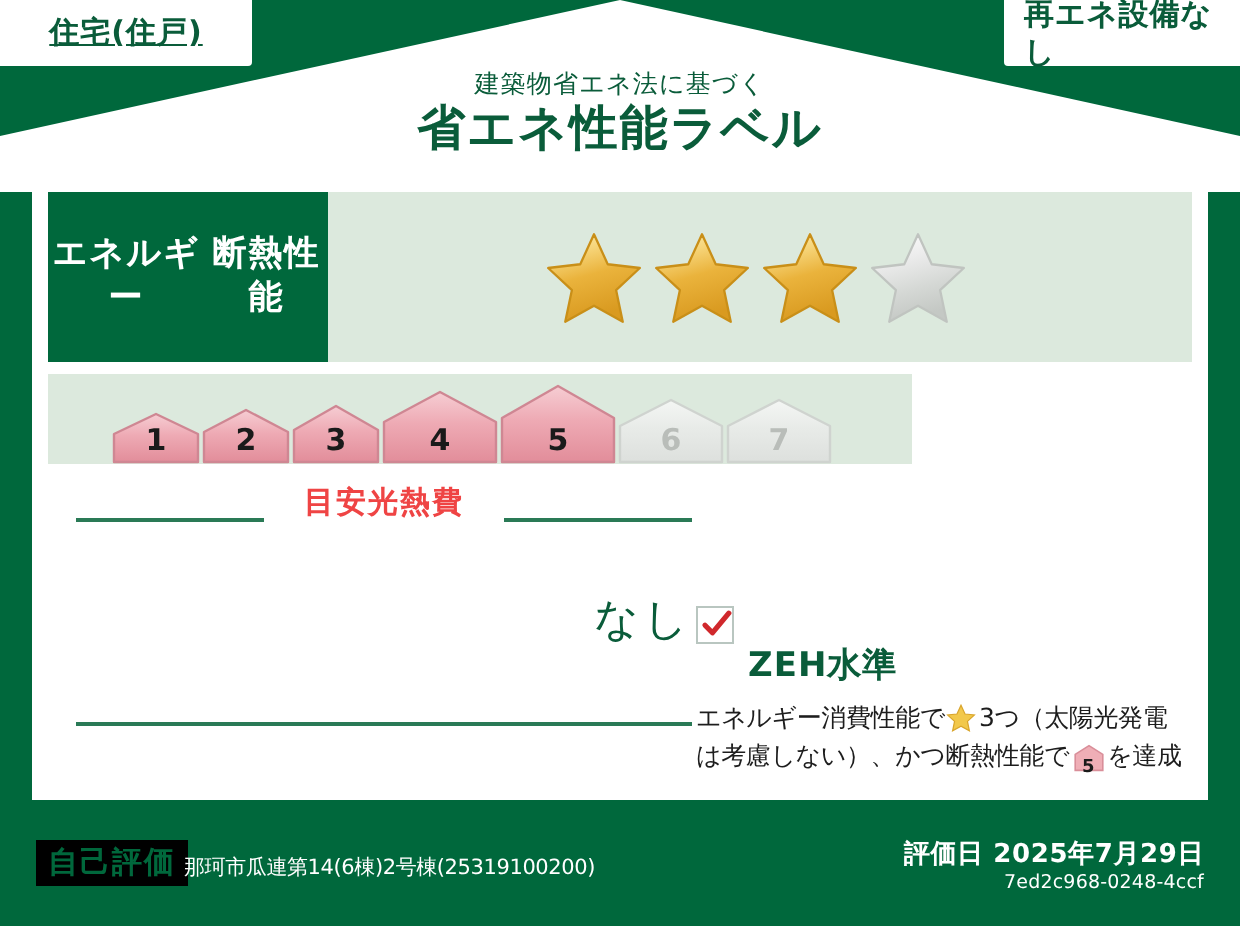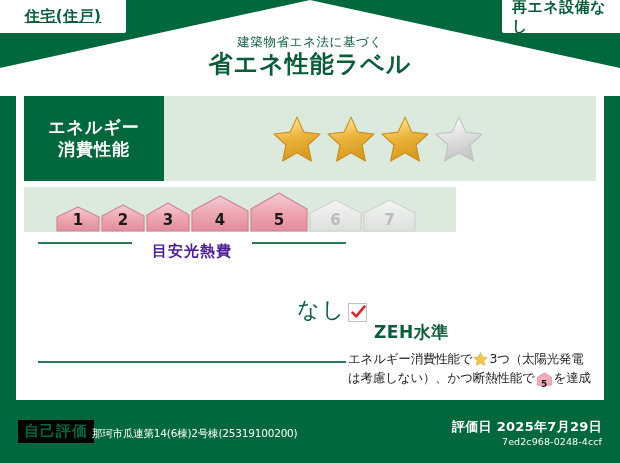--- a/index.html
+++ b/index.html
@@ -41,21 +41,21 @@
   
   .panel{
     position:absolute;left:16px;top:84px;width:588px;height:316px;
     background:#fff;box-sizing:border-box;
   }
 
   
   .row{position:absolute;left:8px;display:flex;}
   .row-label{
     background:#00683c;color:#fff;font-weight:bold;
-    display:flex;flex-direction:column;align-items:center;justify-content:center;
+    display:flex;flex-direction:row;align-items:center;justify-content:center;
     text-align:center;line-height:1.28;letter-spacing:1px;
     box-sizing:border-box;
   }
   .row-value{
     background:#dce9dd;box-sizing:border-box;
     display:flex;align-items:center;
   }
 
   #row-energy{top:12px;}
   #row-energy .row-label{width:140px;height:85px;font-size:17px;}
@@ -74,21 +74,21 @@
   .grade svg{display:block;}
   .grade .gnum{
     position:absolute;left:0;right:0;bottom:3px;text-align:center;
     font-size:15px;font-weight:bold;color:#1a1a1a;
     font-family:"DejaVu Sans","Liberation Sans",sans-serif;
   }
   .grade.off .gnum{color:#b9bdb9;}
 
   
   .cost{position:absolute;left:22px;top:158px;width:308px;}
-  .cost-head{display:flex;align-items:flex-start;gap:20px;color:#4c1d95;}
+  .cost-head{display:flex;align-items:flex-end;gap:20px;color:#ef4444;}
   .cost-head .rule{flex:1;height:2px;background:#2a7a56;}
   .cost-head .ttl{font-size:15px;font-weight:bold;letter-spacing:1px;white-space:nowrap;}
   .cost-value{
     text-align:right;color:#0a5c3a;font-size:22px;font-weight:normal;
     margin-top:34px;letter-spacing:2px;
   }
   .cost-foot{height:2px;background:#2a7a56;margin-top:36px;}
 
   
   .zeh{position:absolute;left:332px;top:196px;width:250px;}
@@ -144,21 +144,21 @@
   </div>
 
   <div class="corner-tag left">住宅(住戸)</div>
   <div class="corner-tag right">再エネ設備なし</div>
 
   <div class="panel">
 
     <div class="row" id="row-energy">
       <div class="row-label">
         <span>エネルギー</span>
-        <span>消費性能</span>
+        <span>断熱性能</span>
       </div>
       <div class="row-value" id="stars-container">
           <svg class="star" viewBox="0 0 48 46">
             <defs>
               <linearGradient id="sg0" x1="0" y1="0" x2="0.3" y2="1">
                 <stop offset="0%" stop-color="#fdf0b8"></stop>
                 <stop offset="28%" stop-color="#f6d478"></stop>
                 <stop offset="55%" stop-color="#eab33c"></stop>
                 <stop offset="100%" stop-color="#d99a20"></stop>
               </linearGradient>

